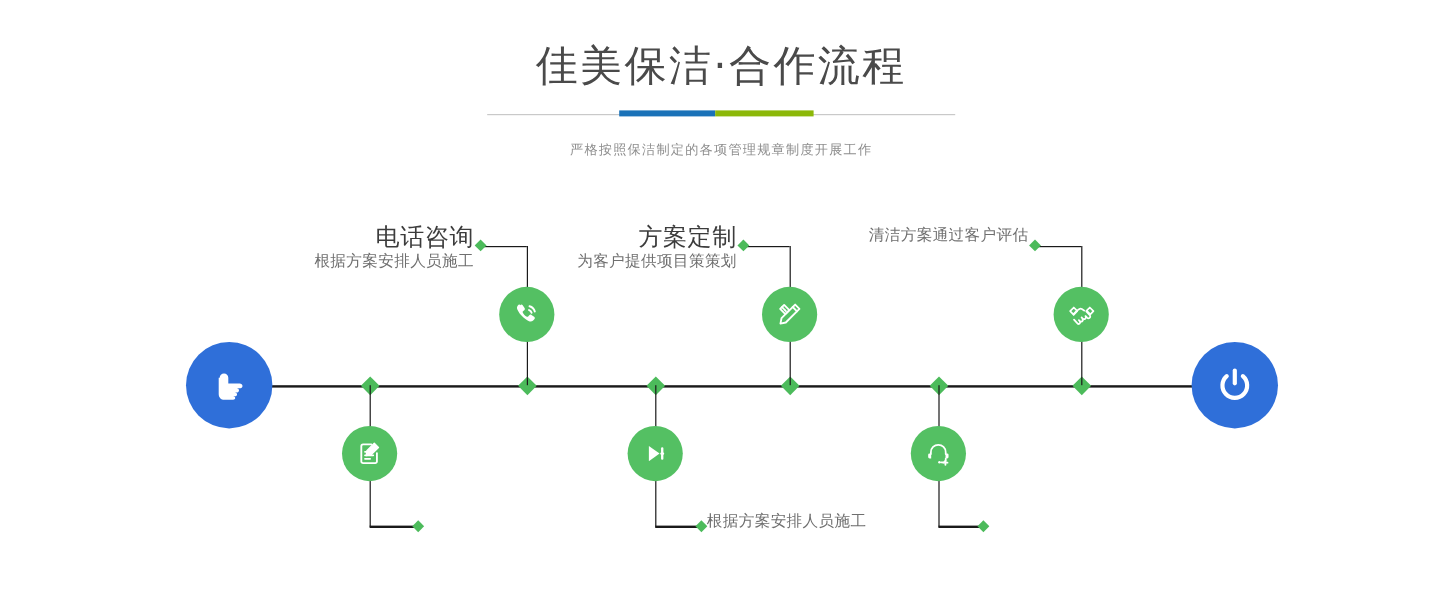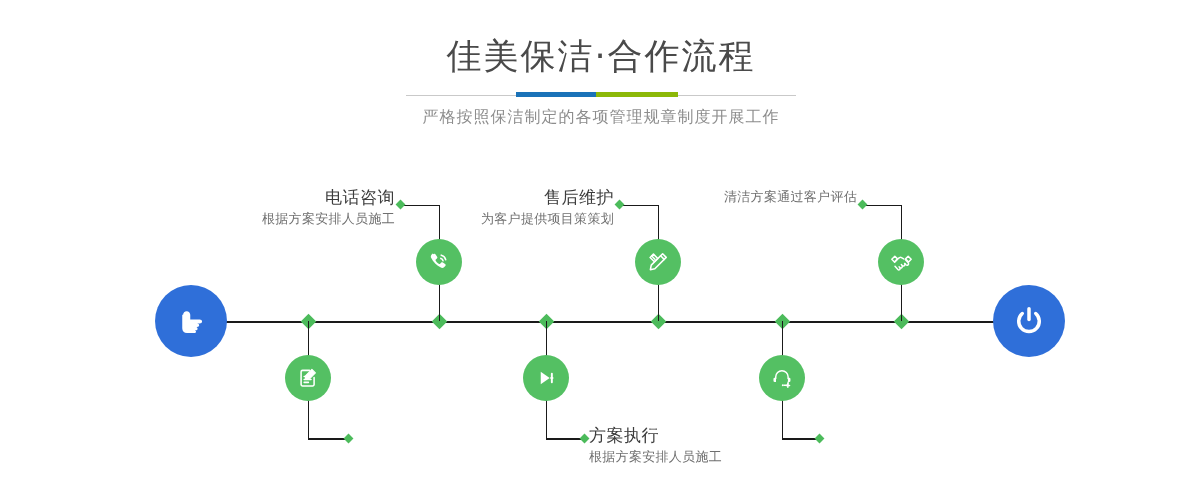--- a/index.html
+++ b/index.html
@@ -22,21 +22,21 @@
   .divider .rule{
     position:absolute;left:0;top:2.5px;width:390px;height:1px;background:#c9c9c9;
   }
   .divider .seg-blue{
     position:absolute;left:110px;top:0;width:80px;height:5px;background:#1a72b8;
   }
   .divider .seg-green{
     position:absolute;left:190px;top:0;width:82px;height:5px;background:#8cb808;
   }
   .subtitle{
-    margin-top:9px;font-size:16px;color:#8d8d8d;letter-spacing:1px;
+    margin-top:19px;font-size:11px;color:#8d8d8d;letter-spacing:1px;
   }
 
   
   .flow{position:absolute;left:0;top:0;width:1202px;height:502px;}
   .axis{
     position:absolute;left:190px;top:321px;width:840px;height:1.6px;background:#1a1a1a;
   }
   .vline{position:absolute;width:1.6px;background:#1a1a1a;}
   .hline{position:absolute;height:1.6px;background:#1a1a1a;}
 
@@ -54,21 +54,21 @@
     background:#2f6fd9;display:flex;align-items:center;justify-content:center;
   }
   .node{
     position:absolute;width:46px;height:46px;border-radius:50%;
     background:#54c063;display:flex;align-items:center;justify-content:center;
   }
   .node svg,.endcap svg{display:block;}
 
   .label{position:absolute;white-space:nowrap;}
   .label .lab-title{
-    font-size:17px;color:#3c3c3c;line-height:22px;letter-spacing:.5px;
+    font-size:20px;color:#3c3c3c;line-height:22px;letter-spacing:.5px;
   }
   .label .lab-desc{
     font-size:13px;color:#6f6f6f;line-height:20px;margin-top:1px;letter-spacing:.3px;
   }
   .label.right-align{text-align:right;}
   .label.left-align{text-align:left;}
 </style>
 </head>
 <body>
 
@@ -145,39 +145,38 @@
       <span>
         <svg width="26" height="26" viewBox="0 0 32 32" fill="none" stroke="#ffffff" stroke-width="1.9" stroke-linecap="round" stroke-linejoin="round">
           <path d="M21.7 5.9l4.4 4.4-14 14-5.5 1.1 1.1-5.5z"></path>
           <path d="M19.2 8.4l4.4 4.4"></path>
           <path d="M10.4 6.3l5.3 5.3-4.1 4.1-5.3-5.3z"></path>
           <path d="M8.2 8.5l1.6 1.6M10.6 11l1.6 1.6"></path>
         </svg>
       </span>
     </div>
     <div class="label right-align" style="left:400px;top:186px;width:214px;">
-      <div class="lab-title">售后维护</div>
+      <div class="lab-title">方案定制</div>
       <div class="lab-desc">为客户提供项目策策划</div>
     </div>
 
     <div class="diamond" style="left:541px;top:316px;"></div>
     <div class="vline" style="left:545.7px;top:321px;height:118px;"></div>
     <div class="hline" style="left:545.7px;top:438px;width:39px;"></div>
     <div class="dot-small" style="left:581px;top:435px;"></div>
     <div class="node" style="left:523px;top:355px;">
       <span>
         <svg width="26" height="26" viewBox="0 0 32 32" fill="#ffffff">
           <path d="M9.5 8.2l11 7.8-11 7.8z"></path>
           <rect x="22" y="9.6" width="2.4" height="12.8" rx="1.1"></rect>
           <rect x="21.2" y="14.8" width="4" height="2.4" rx="1.1"></rect>
         </svg>
       </span>
     </div>
     <div class="label left-align" style="left:589px;top:424px;width:260px;">
-      <div class="lab-title">方案执行</div>
       <div class="lab-desc">根据方案安排人员施工</div>
     </div>
 
     <div class="diamond" style="left:896px;top:316px;"></div>
     <div class="vline" style="left:900.7px;top:205px;height:116px;"></div>
     <div class="hline" style="left:863px;top:204.5px;width:38px;"></div>
     <div class="dot-small" style="left:859px;top:201px;"></div>
     <div class="node" style="left:878px;top:239px;">
       <span>
         <svg width="27" height="27" viewBox="0 0 32 32" fill="none" stroke="#ffffff" stroke-width="1.7" stroke-linecap="round" stroke-linejoin="round">

